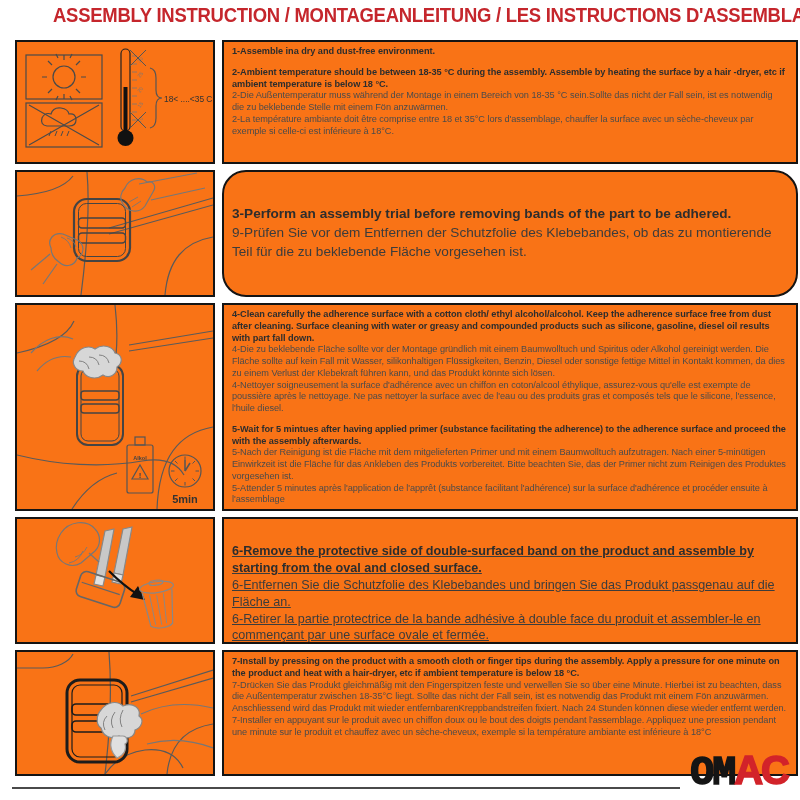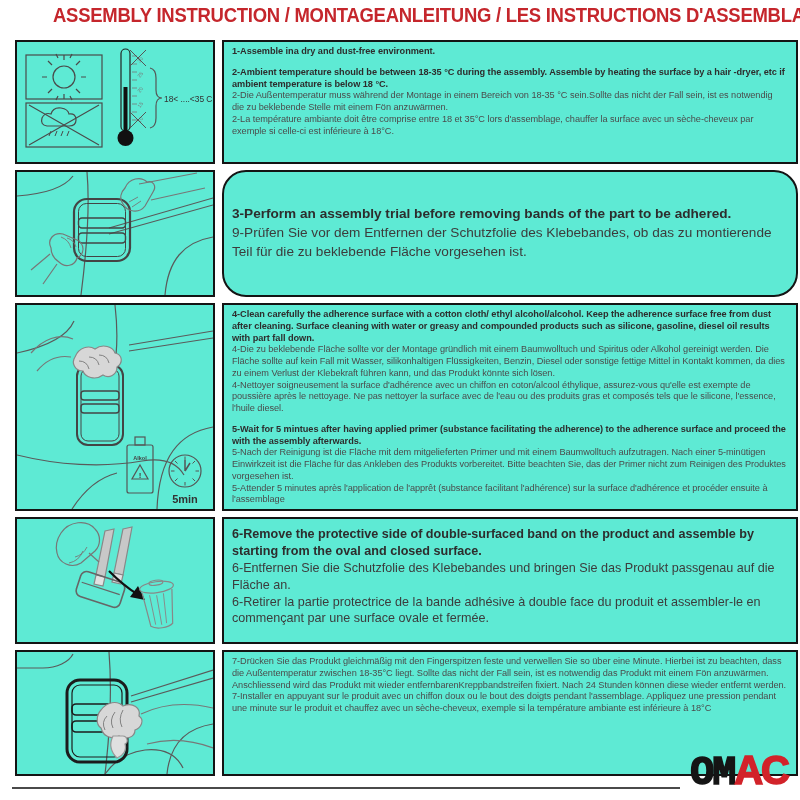--- a/index.html
+++ b/index.html
@@ -1,29 +1,29 @@
 <!DOCTYPE html>
 <html><head>
 <meta charset="utf-8">
 <style>
   html,body{margin:0;padding:0;background:#fff;}
   .page{position:relative;width:800px;height:800px;background:#ffffff;overflow:hidden;
         font-family:"Liberation Sans",sans-serif;}
   .title{position:absolute;top:3px;left:0;width:800px;text-align:center;white-space:nowrap;}
   .title span{display:inline-block;transform:scaleX(.88);transform-origin:center;
         color:#c5262c;font-weight:bold;font-size:21px;letter-spacing:-.3px;}
-  .box{position:absolute;border:2px solid #141414;box-sizing:border-box;background:#5eead4;}
+  .box{position:absolute;border:2px solid #141414;box-sizing:border-box;background:#f97316;}
   .illus{left:15px;width:200px;}
   .txt{left:222px;width:576px;padding:4px 9px 2px 8px;color:#4b4b4b;overflow:hidden;}
   .txt p{margin:0;}
   .txt .en{font-weight:bold;color:#2d2d2d;}
   .sec + .sec{margin-top:9px;}
   .small{font-size:9.2px;line-height:1.28;letter-spacing:-.05px;}
   .big{font-size:13.6px;line-height:1.4;padding-top:32px;color:#3c3c3c;border-radius:24px;}
-  .big6{font-size:12.6px;line-height:1.34;padding-top:7px;color:#3c3c3c;}
+  .big6{font-size:12.6px;line-height:1.34;padding-top:24px;color:#3c3c3c;text-decoration:underline;}
   .r1{top:40px;height:124px;}
   .r2{top:170px;height:127px;}
   .r3{top:303px;height:208px;}
   .r4{top:517px;height:127px;}
   .r5{top:650px;height:126px;}
   svg{display:block;}
   .footer-line{position:absolute;top:787px;left:12px;width:668px;height:2px;background:#4a4a4a;}
   .logo{position:absolute;top:750px;right:12px;font-size:40px;font-weight:bold;
         letter-spacing:-2px;line-height:1;-webkit-text-stroke:1.6px;}
   .logo .lb{color:#151515;font-family:Liberation Mono, monospace;}
@@ -227,20 +227,21 @@
           <path fill="#d7d7d7" stroke="#888" d="M84,58 c6,-8 16,-10 22,-4 c10,-4 18,2 16,10 c6,4 2,12 -4,14 c0,8 -10,10 -16,6 c-8,4 -16,0 -18,-8 c-6,-4 -4,-14 0,-18 z"></path>
           <path fill="#e0e0e0" stroke="#999" d="M96,84 c-4,8 -2,16 4,22 c6,-2 10,-8 8,-14 c4,-2 2,-8 -2,-8 z"></path>
           <path stroke="#777" d="M124,62 C145,52 170,50 196,56 M130,92 C152,86 175,88 196,96"></path>
           <path stroke="#777" stroke-width=".9" d="M90,64 q-6,6 -2,14 M98,60 q-6,8 -2,16 M106,58 q-5,9 -1,17"></path>
         </g>
       </g>
     </svg>
   </div>
   <div class="box txt small r5">
     <div class="sec">
+      <p class="en">7-Install by pressing on the product with a smooth cloth or finger tips during the assembly. Apply a pressure for one minute on the product and heat with a hair-dryer, etc if ambient temperature is below 18 °C.</p>
       <p>7-Drücken Sie das Produkt gleichmäßig mit den Fingerspitzen feste und verwellen Sie so über eine Minute. Hierbei ist zu beachten, dass die Außentemperatur zwischen 18-35°C liegt. Sollte das nicht der Fall sein, ist es notwendig das Produkt mit einem Fön anzuwärmen. Anschliessend wird das Produkt mit wieder entfernbarenKreppbandstreifen fixiert. Nach 24 Stunden können diese wieder entfernt werden.</p>
       <p>7-Installer en appuyant sur le produit avec un chiffon doux ou le bout des doigts pendant l'assemblage. Appliquez une pression pendant une minute sur le produit et chauffez avec un sèche-cheveux, exemple si la température ambiante est inférieure à 18°C</p>
     </div>
   </div>
 
   <div class="footer-line"></div>
   <div class="logo"><span class="lb">OM</span><span class="lr">AC</span></div>
 
 </div>
 

